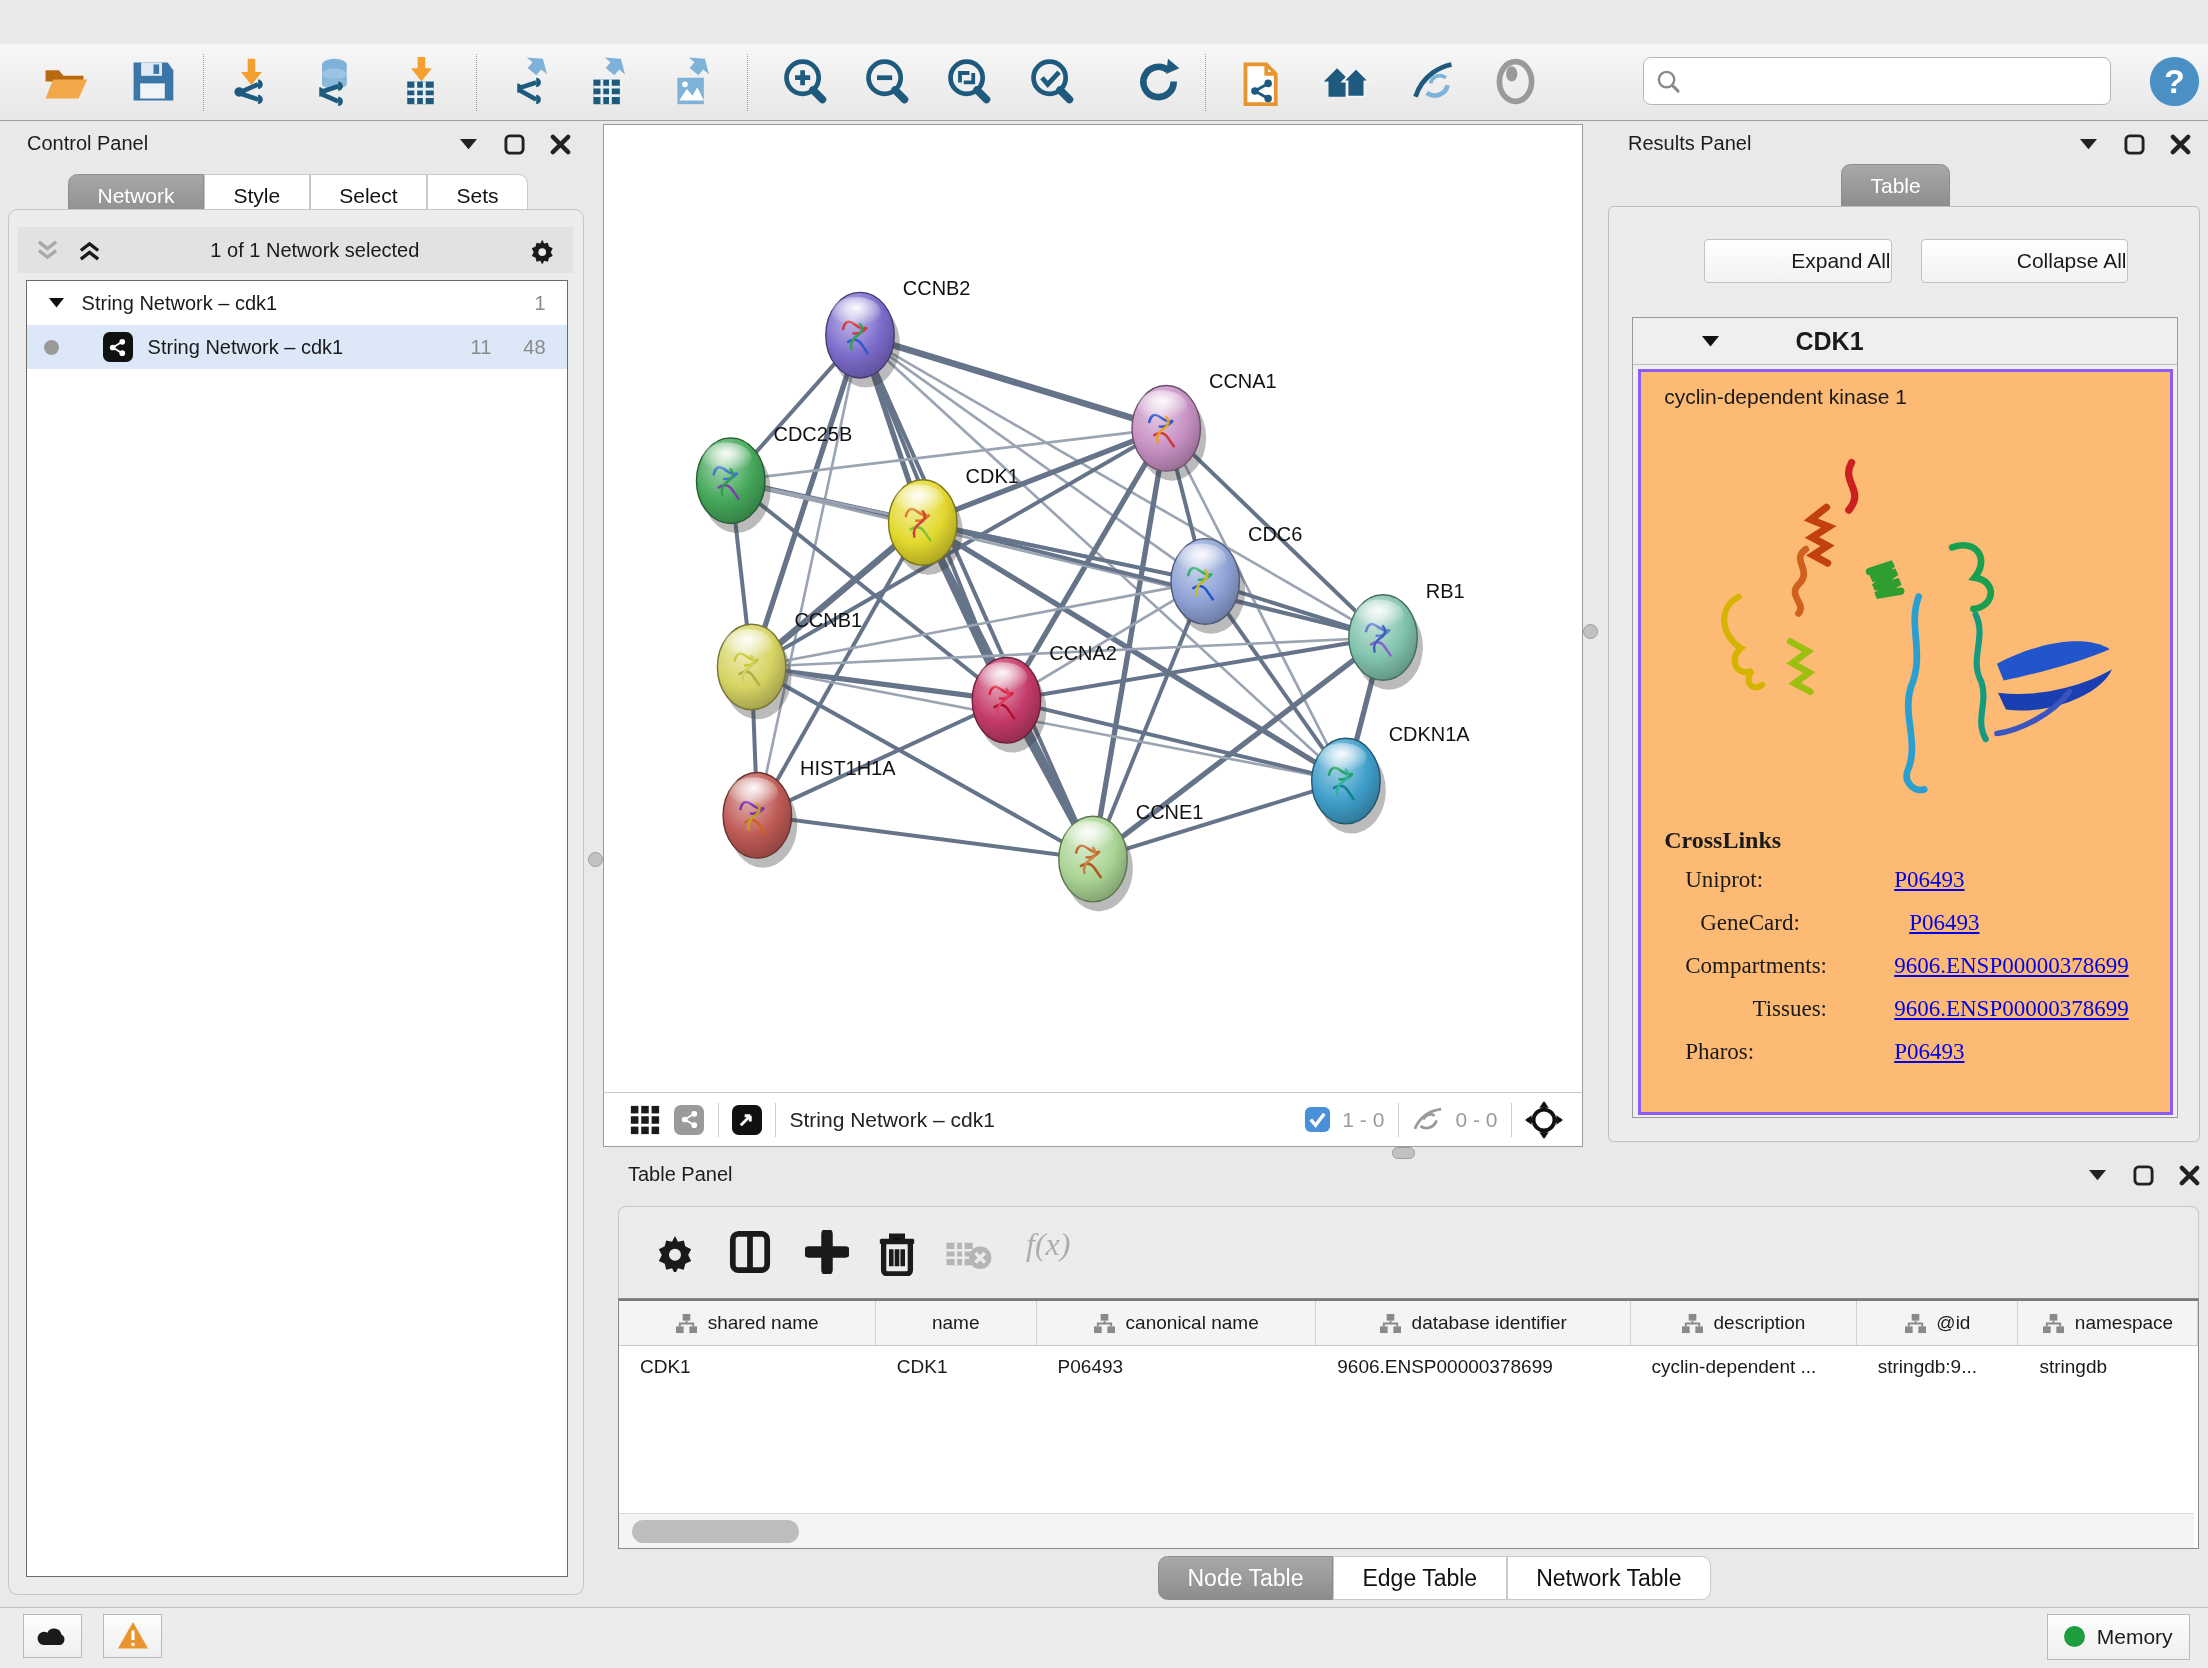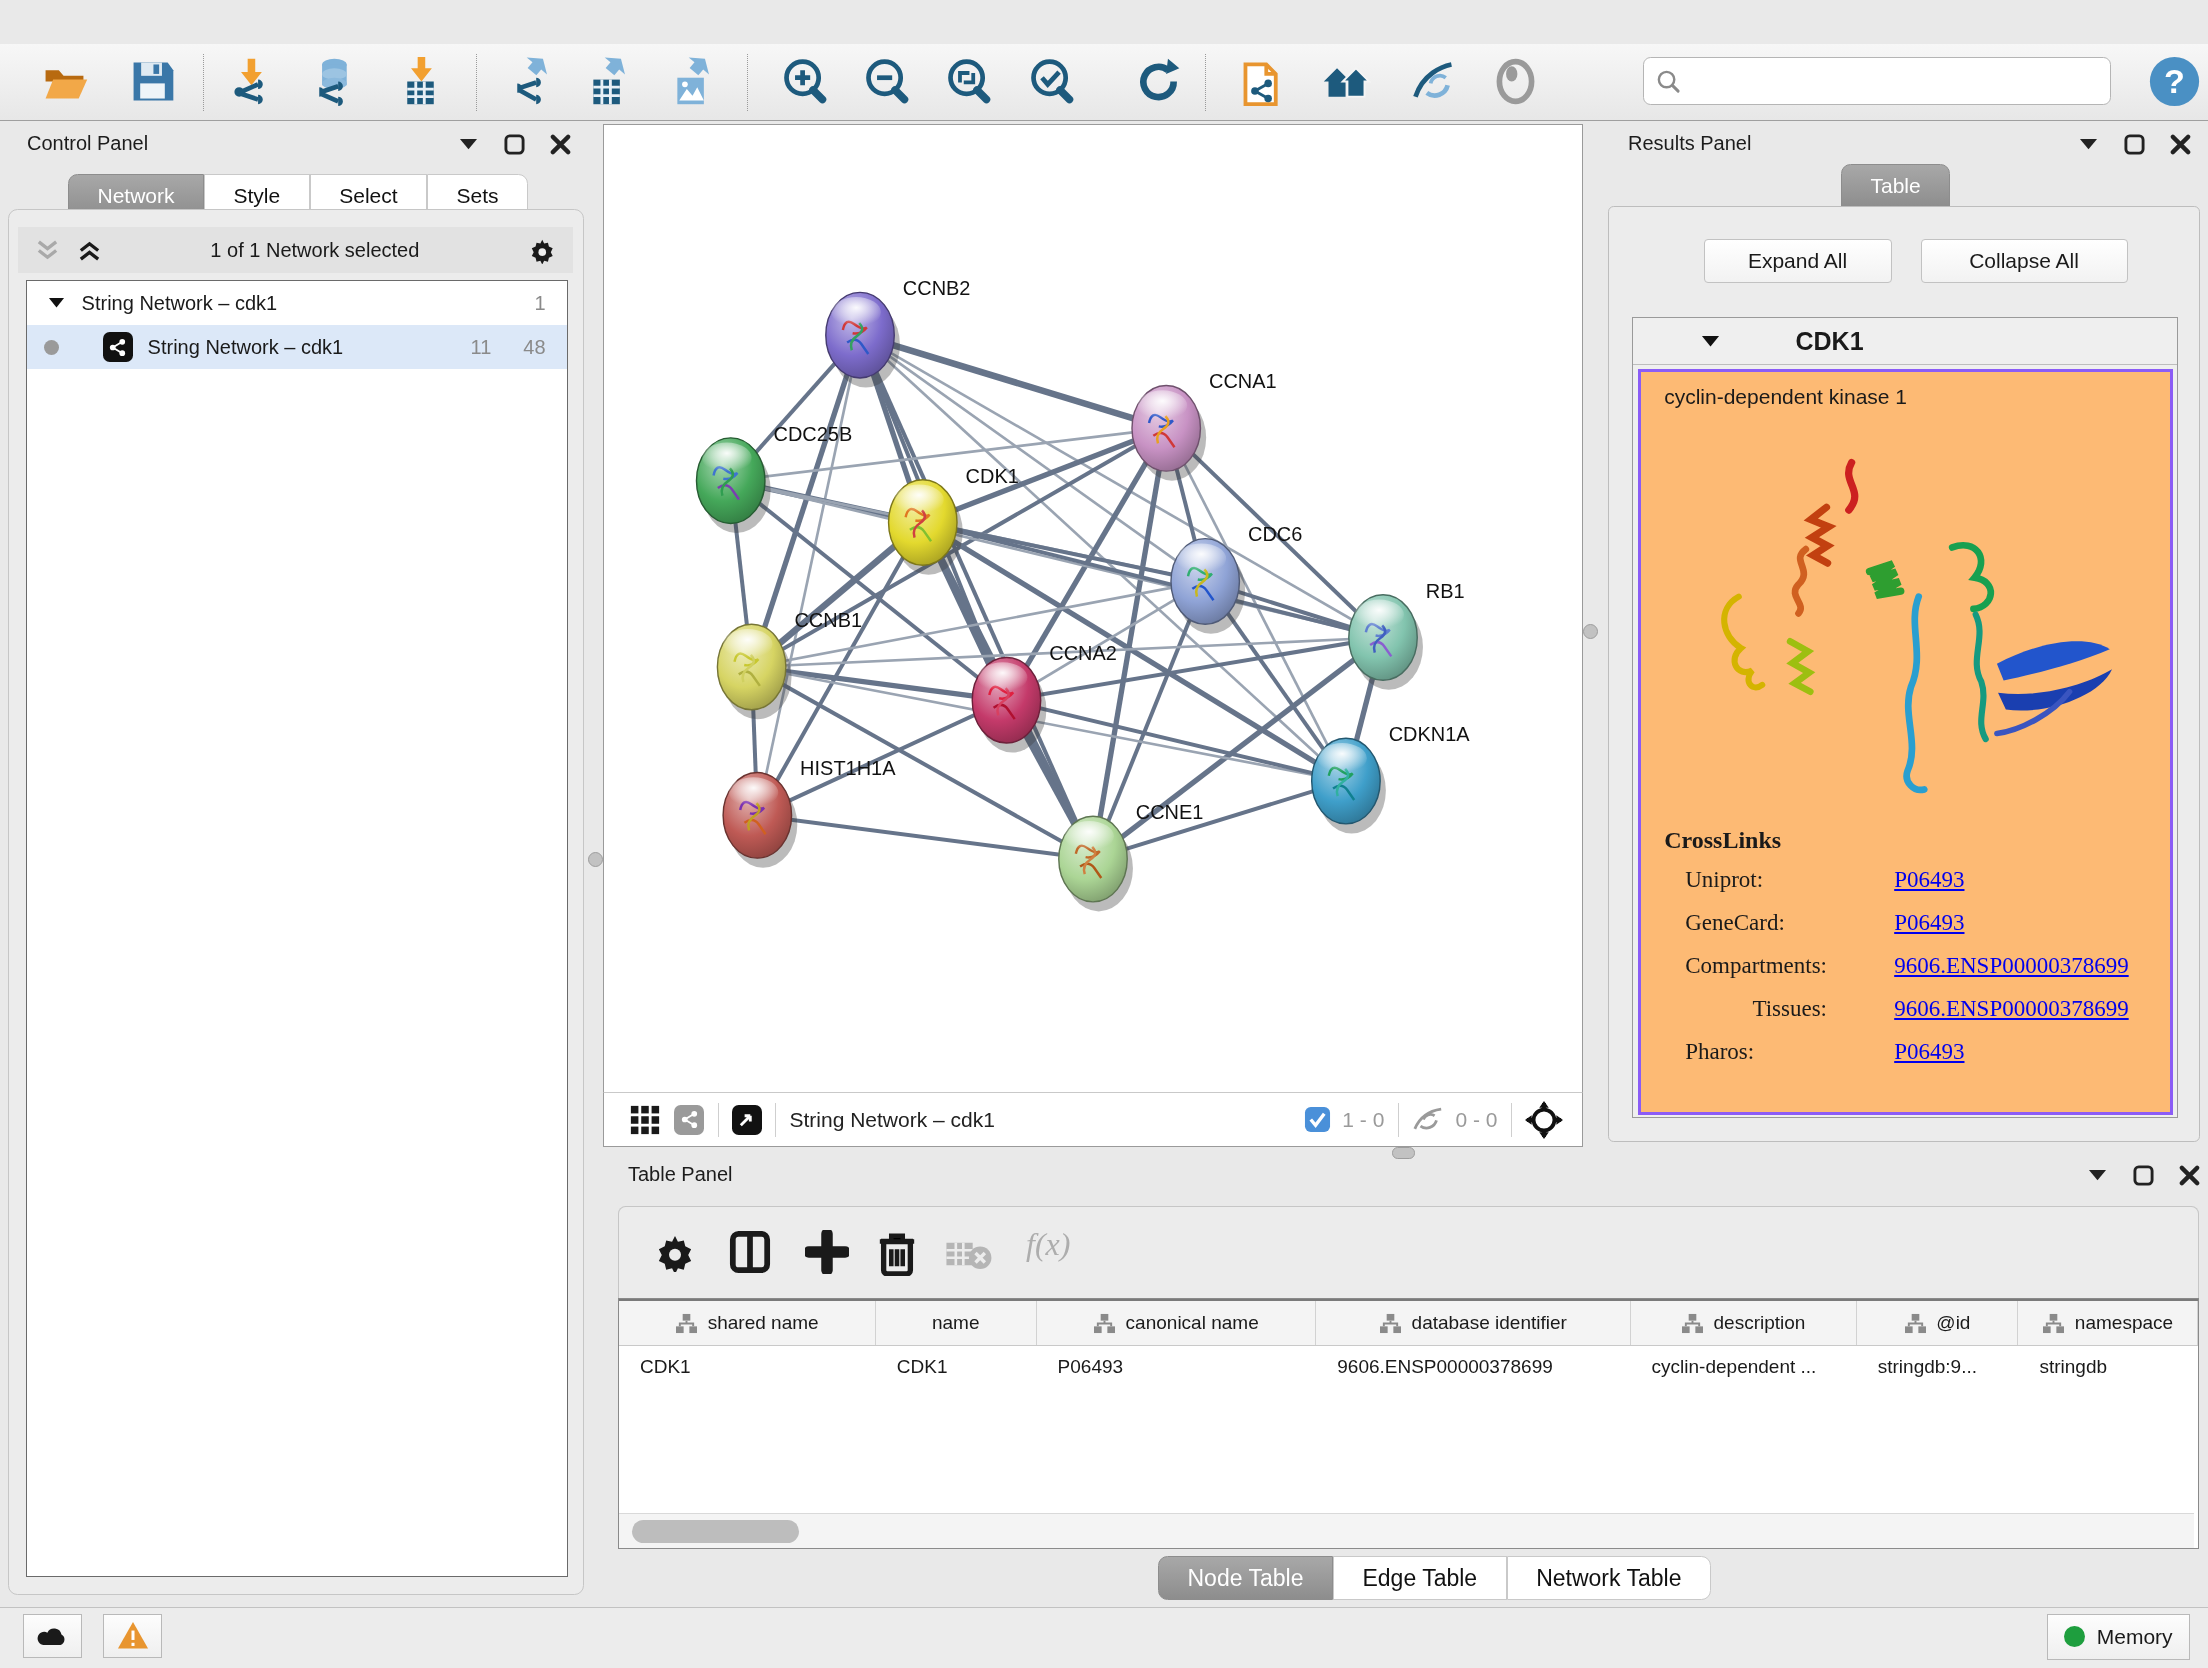--- a/index.html
+++ b/index.html
@@ -36,21 +36,21 @@
     align-items:center;justify-content:center;}
   
   .canvas{background:#fff;border:1px solid #9a9a9a;}
   .netfooter{background:#fff;border:1px solid #9a9a9a;border-top:1px solid #c9c9c9;
     display:flex;align-items:center;font-size:21px;color:#222;}
   .vsep{width:0;height:34px;border-left:1px solid #cfcfcf;margin:0 13.3px;}
   .graytxt{color:#9a9a9a;}
   
   .rbox{background:#ececec;border:1px solid #bdbdbd;border-radius:5.7px;}
   .btn{background:linear-gradient(#ffffff,#f2f2f2);border:1px solid #c2c2c2;border-radius:4px;
-    font-size:21px;text-align:center;}
+    font-size:21px;text-align:right;}
   .serif{font-family:"Liberation Serif",serif;}
   .xlink{color:#0000ee;text-decoration:underline;}
   
   .tpbar{background:#ececec;border:1px solid #c6c6c6;border-radius:7.6px 7.6px 0 0;border-bottom:none;}
   .ttable{background:#fff;border:1.9px solid #8a8a8a;}
   .thead{display:flex;background:#f4f4f4;border-bottom:1px solid #c9c9c9;border-top:2.9px solid #7a7a7a;}
   .th{display:flex;align-items:center;justify-content:center;gap:9.5px;font-size:19px;
      border-right:1px solid #d2d2d2;height:44px;box-sizing:border-box;}
   .trow{display:flex;}
   .td{font-size:19px;height:42px;line-height:42px;box-sizing:border-box;padding-left:21px;
@@ -538,21 +538,21 @@
             <path d="M560 420 C640 378 722 368 762 394 C702 420 620 440 572 450 Z" fill="#2255cc" stroke="none"></path>
             <path d="M562 472 C642 482 722 456 766 430 C742 482 642 512 576 502 Z" fill="#1a3fb0" stroke="none"></path>
             <path d="M690 470 C660 510 600 540 560 545" stroke="#3a55c0" stroke-width="10"></path>
           </svg>
           <div class="serif" style="position:absolute;left:23px;top:455px;font-size:24px;font-weight:bold">CrossLinks</div>
           <div id="crosslinks" class="abs serif" style="left:44px;top:495px;width:466px;font-size:23px">
               <div style="display: flex; margin-bottom: 17px;">
                 <span style="width: 209px;">Uniprot:</span>
                 <span class="xlink">P06493</span>
               </div>
-              <div style="display: flex; margin-bottom: 17px;">
+              <div style="display: flex; margin-bottom: 17px; margin-left: 15px;">
                 <span style="width: 209px;">GeneCard:</span>
                 <span class="xlink">P06493</span>
               </div>
               <div style="display: flex; margin-bottom: 17px;">
                 <span style="width: 209px;">Compartments:</span>
                 <span class="xlink">9606.ENSP00000378699</span>
               </div>
               <div style="display: flex; margin-bottom: 17px;">
                 <span style="width: 209px; text-align: center;">Tissues:</span>
                 <span class="xlink">9606.ENSP00000378699</span>

